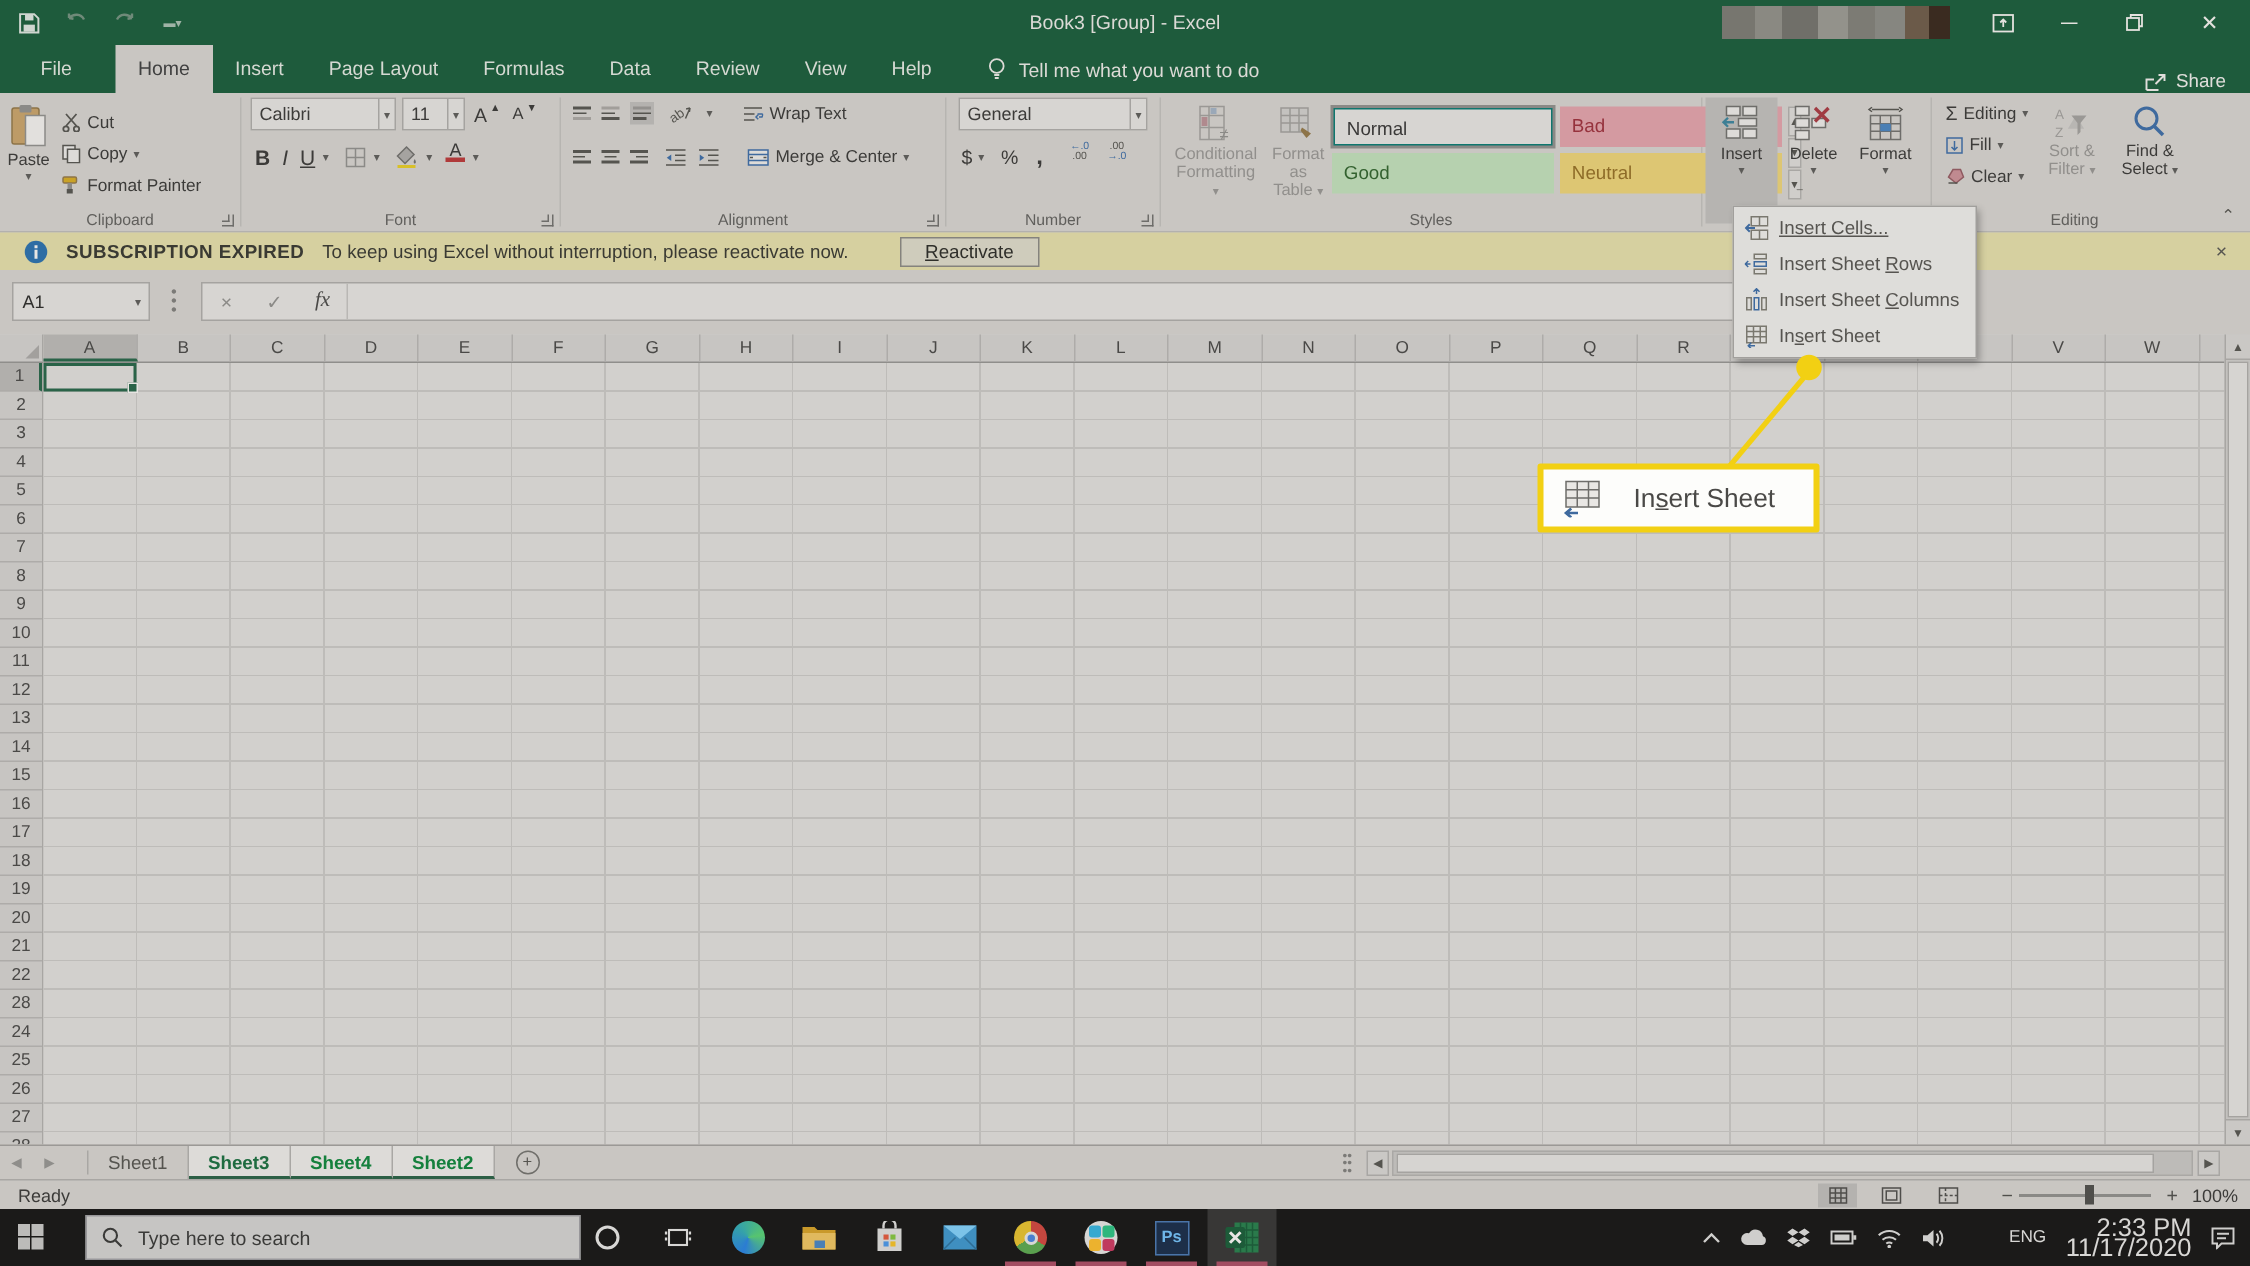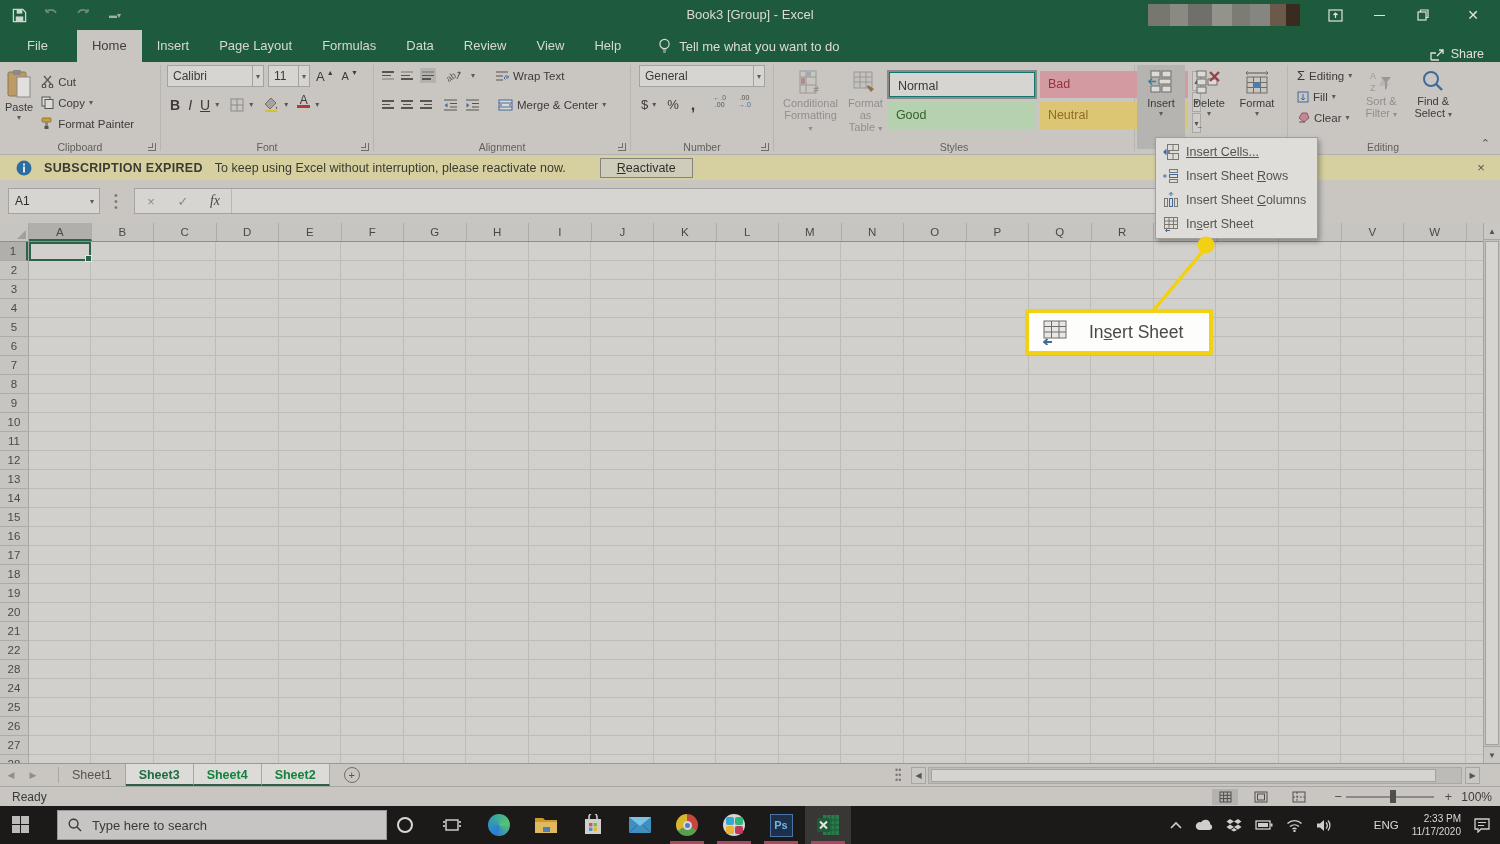--- a/index.html
+++ b/index.html
@@ -126,21 +126,21 @@
   .start{position:absolute;left:12px;top:10px;width:17px;height:17px;display:grid;grid-template-columns:8px 8px;grid-template-rows:8px 8px;gap:1px;}
   .start i{background:#bcbbb9;}
   .tsearch{position:absolute;left:57px;top:4px;width:330px;height:30px;background:#c6c5c3;border:1px solid #98979a;display:flex;align-items:center;gap:10px;padding-left:10px;}
   .tsearch input{border:0;background:transparent;outline:none;font-size:13px;color:#3a3a38;width:260px;}
   .tsearch input::placeholder{color:#3a3a38;opacity:1;}
   .tbicon{position:absolute;top:0;width:46px;height:38px;display:flex;align-items:center;justify-content:center;}
   .runbar{position:absolute;bottom:0;left:6px;right:6px;height:3px;background:var(--pink);}
   .tbicon.excelcell{background:#383736;}
   .tray{position:absolute;right:0;top:0;height:38px;display:flex;align-items:center;gap:13px;padding-right:10px;color:#cfcecc;}
   .trayglyph{display:flex;align-items:center;justify-content:center;}
-  .clock{text-align:right;font-size:10px;line-height:13px;color:#d8d7d5;}
+  .clock{text-align:right;font-size:17px;line-height:13px;color:#d8d7d5;}
   .lang{font-size:11.5px;color:#d8d7d5;margin-left:29px;}
 </style>
 </head>
 <body>
 
 <div class="titlebar">
   <div class="qat">
     <span class="qbtn">
       <svg width="15" height="15" viewBox="0 0 16 16">
           <path d="M1.5 1.5 h10 l3 3 v10 h-13z" fill="none" stroke="#cfd6d0" stroke-width="1.4"></path>

